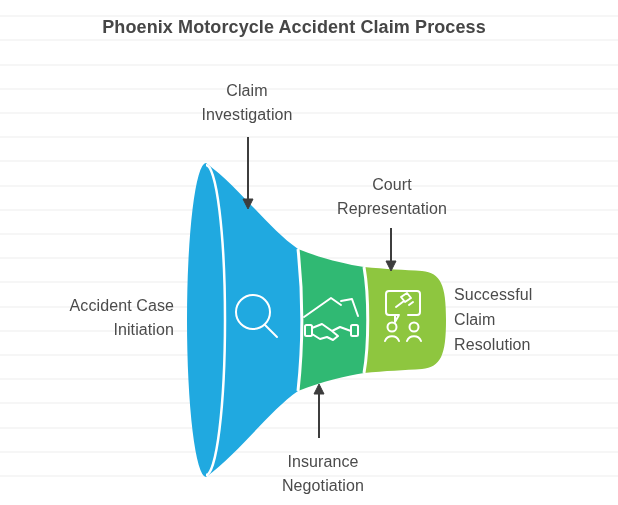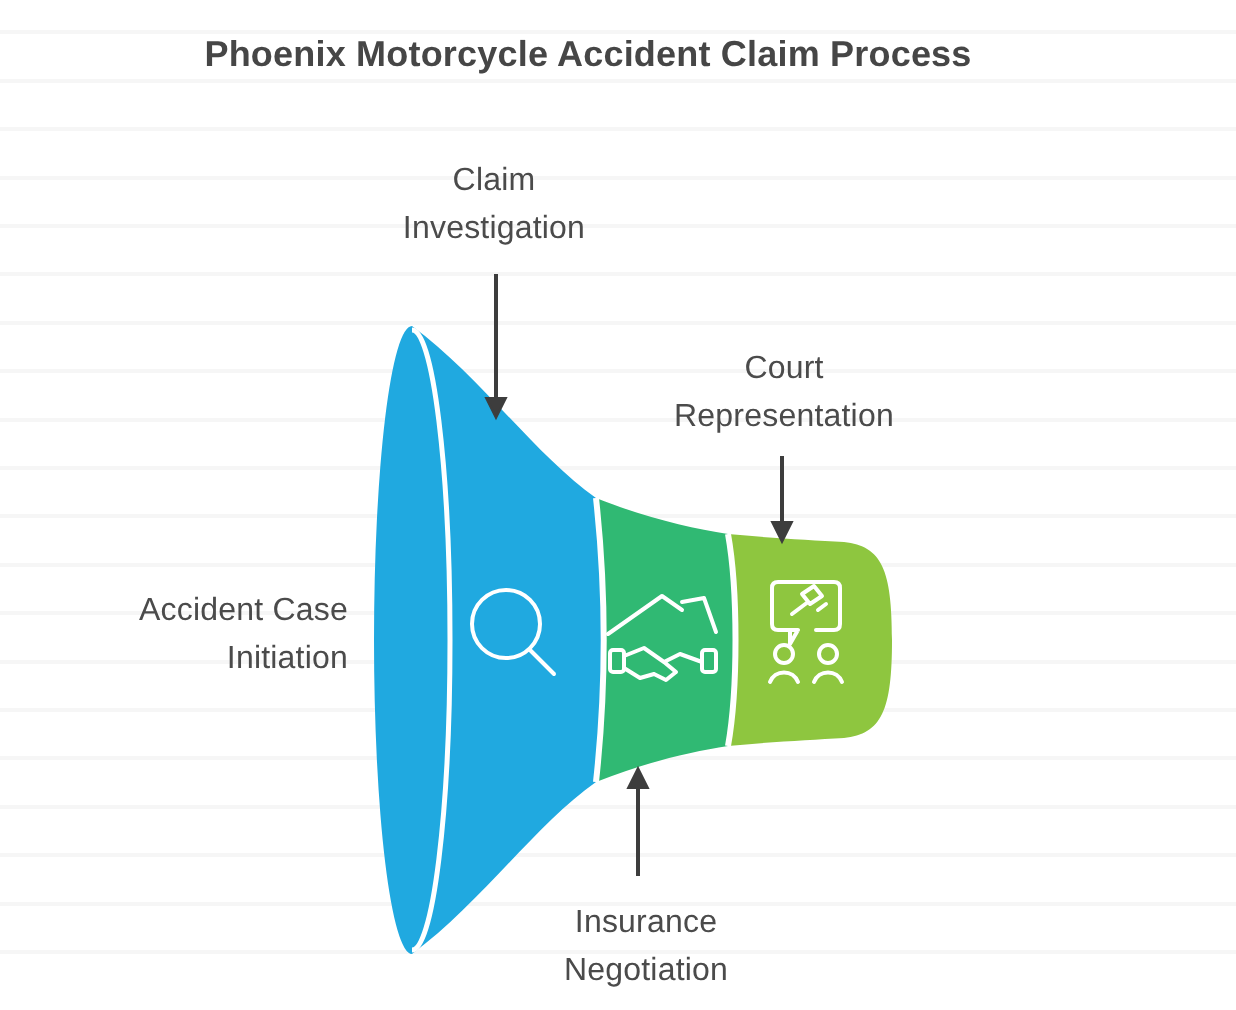--- a/index.html
+++ b/index.html
@@ -102,14 +102,17 @@
   </svg>
 
   <div id="lbl-investigation" class="lbl center">Claim
 Investigation</div>
   <div id="lbl-initiation" class="lbl right">Accident Case
 Initiation</div>
   <div id="lbl-court" class="lbl center">Court
 Representation</div>
   <div id="lbl-negotiation" class="lbl center">Insurance
 Negotiation</div>
+  <div id="lbl-resolution" class="lbl">Successful
+Claim
+Resolution</div>
 
 </div>
 
 </body></html>

